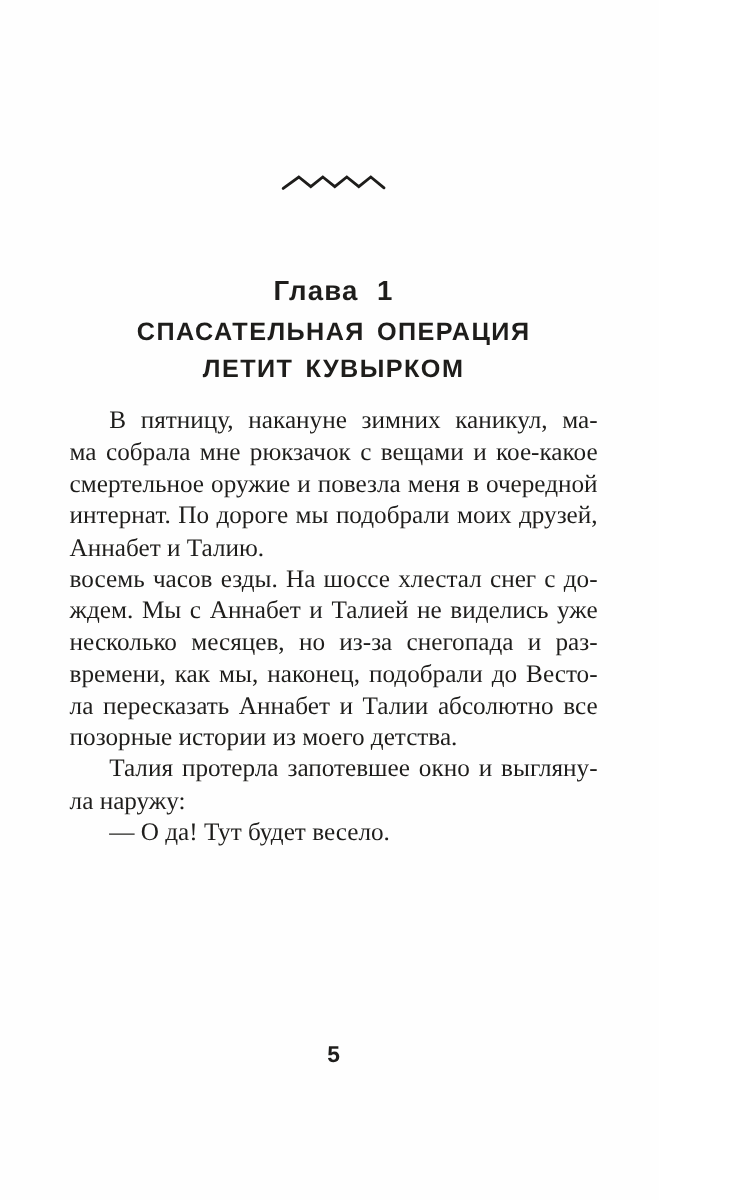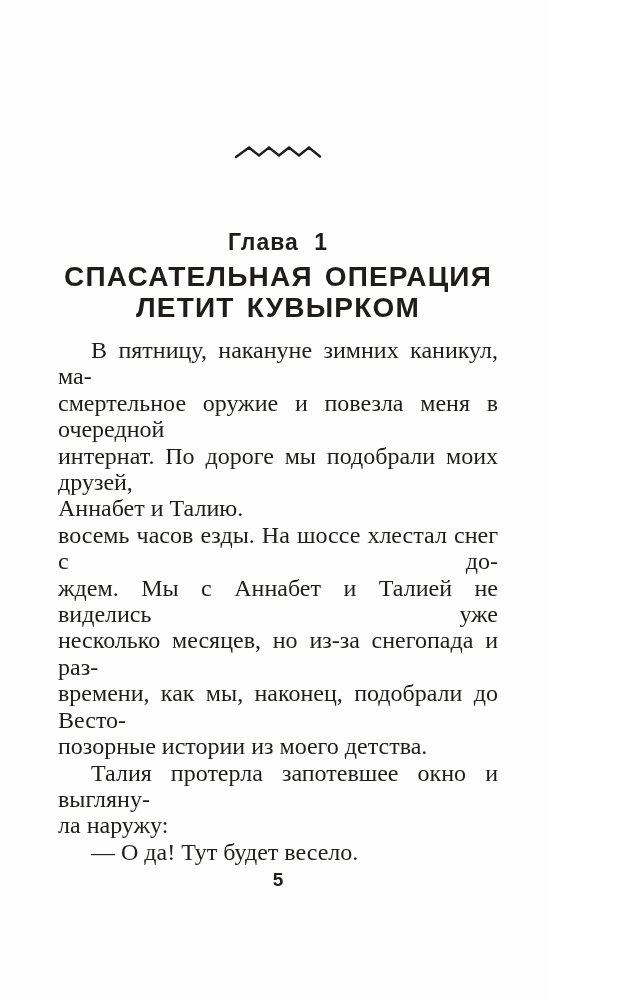--- a/index.html
+++ b/index.html
@@ -33,29 +33,29 @@
     font-family: "Liberation Sans", sans-serif;
     font-size: 23px;
     font-weight: 600;
     letter-spacing: 1px;
     word-spacing: 8px;
   }
   .chapter-title {
     top: 261px;
     text-align: center;
     font-family: "Liberation Sans", sans-serif;
-    font-size: 28px;
+    font-size: 21px;
     font-weight: 600;
     letter-spacing: 1.2px;
     word-spacing: 3px;
     line-height: 31px;
   }
   .body-text {
     top: 337px;
-    font-size: 24px;
+    font-size: 21px;
     line-height: 26.4px;
   }
   .line {
     text-align: justify;
     text-align-last: justify;
     white-space: normal;
   }
   .line.last { text-align-last: left; }
   .line.first { text-indent: 33px; }
   .page-number {
@@ -81,30 +81,32 @@
 
   <div class="column chapter-title">
     <div>СПАСАТЕЛЬНАЯ ОПЕРАЦИЯ</div>
     <div>ЛЕТИТ КУВЫРКОМ</div>
   </div>
 
   <div class="column body-text">
 
     <div>
       <div class="line first">В пятницу, накануне зимних каникул, ма-</div>
+      <div class="line">ма собрала мне рюкзачок с вещами и кое-какое</div>
       <div class="line">смертельное оружие и повезла меня в очередной</div>
       <div class="line">интернат. По дороге мы подобрали моих друзей,</div>
       <div class="line last">Аннабет и Талию.</div>
     </div>
 
     <div>
       <div class="line">восемь часов езды. На шоссе хлестал снег с до-</div>
       <div class="line">ждем. Мы с Аннабет и Талией не виделись уже</div>
       <div class="line">несколько месяцев, но из-за снегопада и раз-</div>
       <div class="line">времени, как мы, наконец, подобрали до Весто-</div>
+      <div class="line">ла пересказать Аннабет и Талии абсолютно все</div>
       <div class="line last">позорные истории из моего детства.</div>
     </div>
 
     <div>
       <div class="line first">Талия протерла запотевшее окно и выгляну-</div>
       <div class="line last">ла наружу:</div>
     </div>
 
     <div>
       <div class="line first last">— О да! Тут будет весело.</div>

